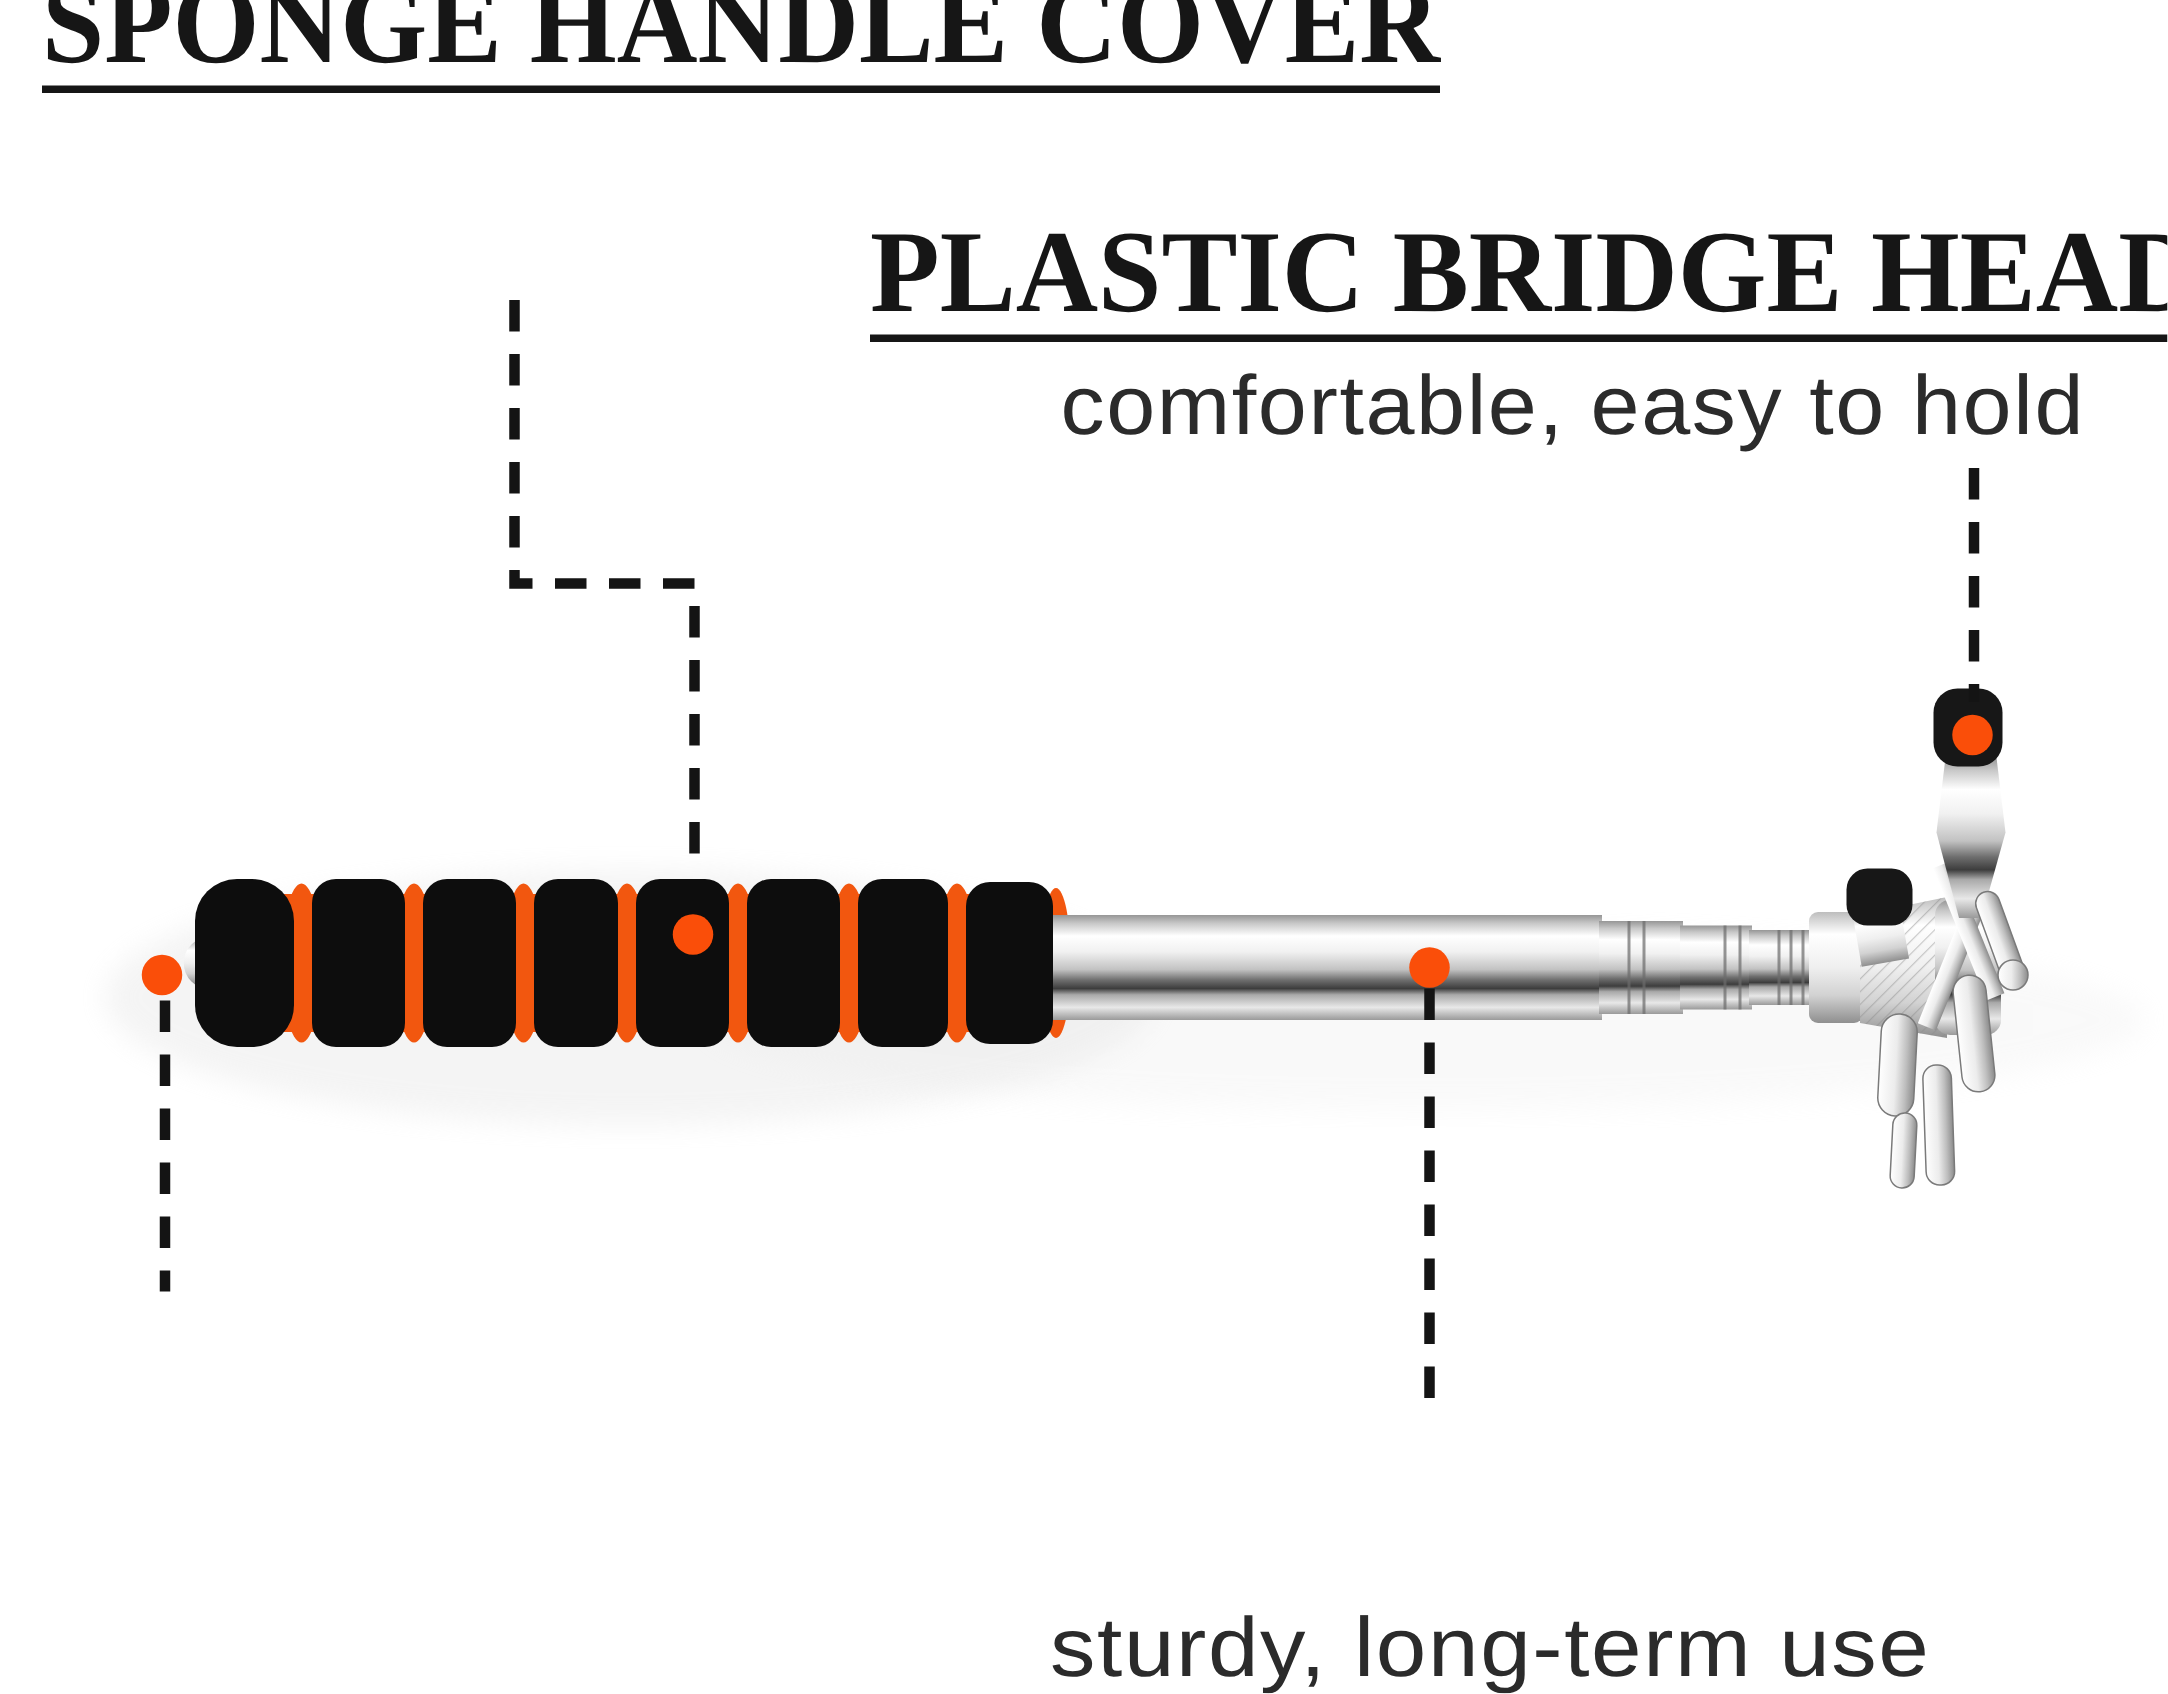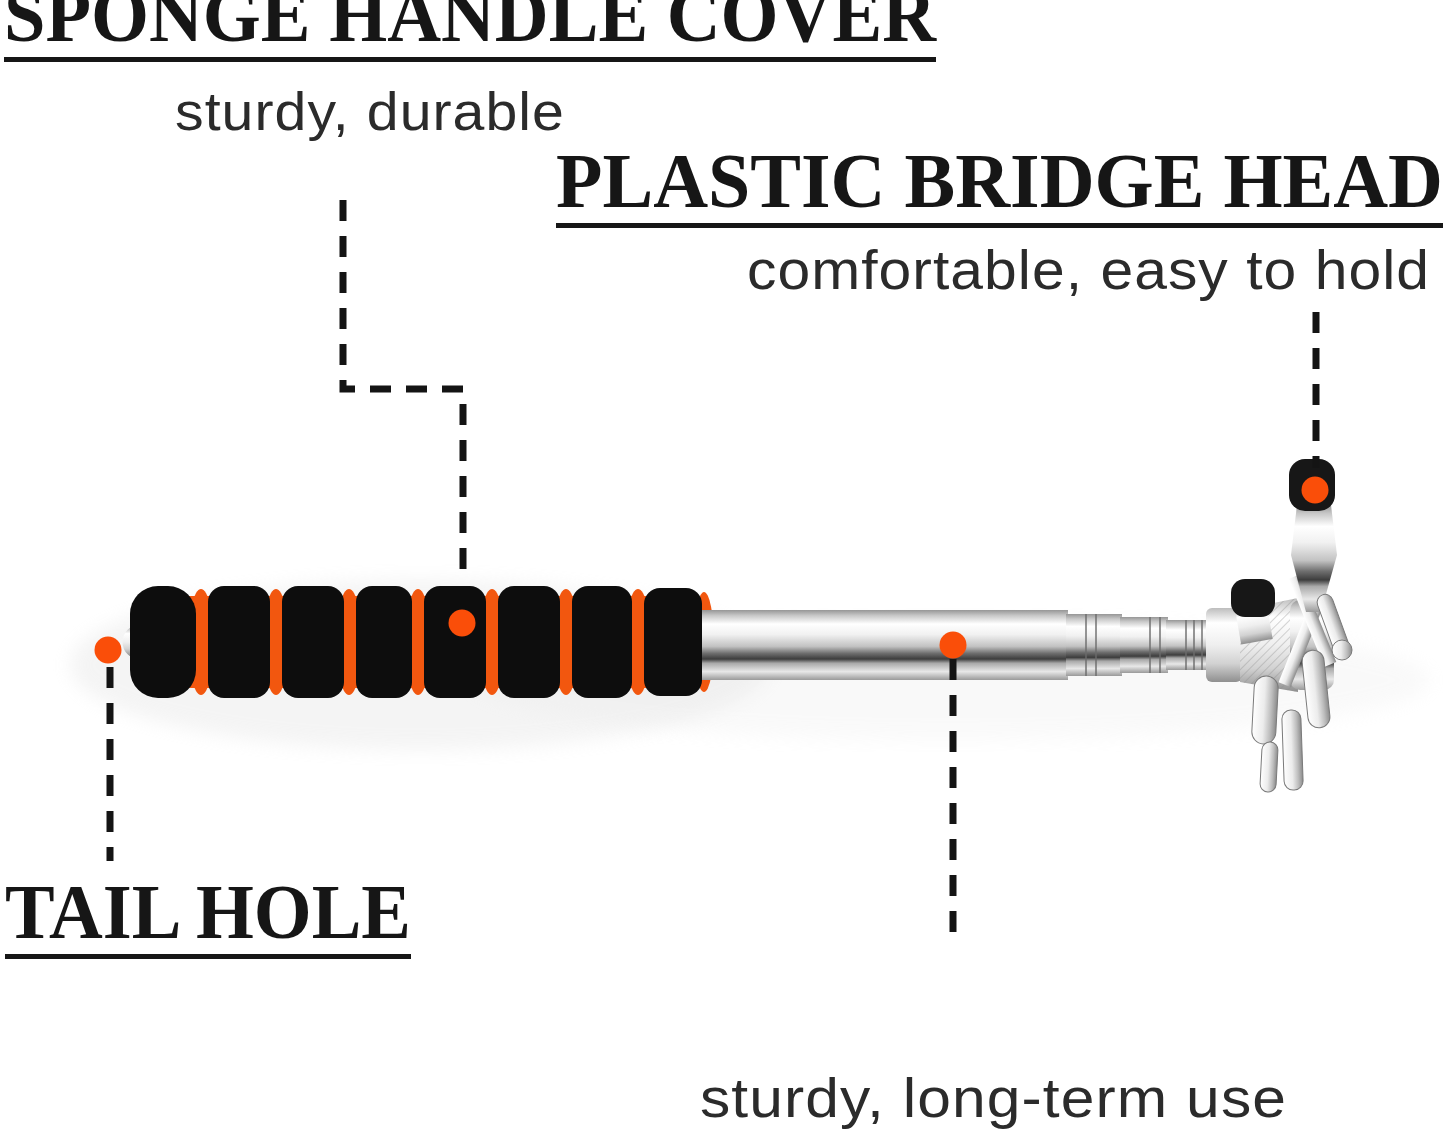--- a/index.html
+++ b/index.html
@@ -1,19 +1,19 @@
 <!DOCTYPE html>
 <html><head>
 <meta charset="utf-8">
 <style>
   html,body{margin:0;padding:0;background:#ffffff;}
   #stage{position:relative;width:1445px;height:1129px;background:#ffffff;overflow:hidden;
          font-family:"Liberation Sans", sans-serif;}
   
-  .callout-title{position:absolute;border-bottom:5px solid #161616;}
+  .callout-title{position:absolute;border-bottom:5px solid #161616;margin-left:24px;}
   .callout-title .t{
       position:absolute;left:0;bottom:3px;white-space:nowrap;display:inline-block;
       font-family:"Liberation Serif", serif;font-weight:bold;color:#161616;
       transform-origin:left bottom;line-height:1;letter-spacing:0px;}
   
   .callout-sub{position:absolute;}
   .callout-sub .s{
       position:absolute;left:0;bottom:0;white-space:nowrap;display:inline-block;
       font-family:"Liberation Sans", sans-serif;font-weight:300;color:#2b2b2b;
       transform-origin:left bottom;line-height:1.05;letter-spacing:1px;}
@@ -146,32 +146,26 @@
       <circle cx="108" cy="650" r="13.5" fill="#FA4E09"></circle>
       <circle cx="462" cy="623" r="13.5" fill="#FA4E09"></circle>
       <circle cx="953" cy="645" r="13.5" fill="#FA4E09"></circle>
       <circle cx="1315" cy="490" r="13.5" fill="#FA4E09"></circle>
     </g>
   </svg>
 
   <div class="callout-title" style="left:4px;top:0;width:932px;height:57px;">
     <span class="t" style="font-size: 78px; transform: scaleX(0.955775);">SPONGE HANDLE COVER</span>
   </div>
-  <div class="callout-sub" style="left:175px;top:84px;width:390px;height:56px;">
-    <span class="s" style="font-size: 54px; transform: scaleX(1.0592);">sturdy, durable</span>
-  </div>
 
   <div class="callout-title" style="left:556px;top:166px;width:887px;height:57px;text-decoration:underline;">
     <span class="t" style="font-size: 78px; transform: scaleX(0.974524);">PLASTIC BRIDGE HEAD</span>
   </div>
-  <div class="callout-sub" style="left:747px;top:242px;width:683px;height:58px;">
+  <div class="callout-sub" style="left:707px;top:242px;width:683px;height:58px;">
     <span class="s" style="font-size: 56px; transform: scaleX(1.04966);">comfortable, easy to hold</span>
   </div>
 
-  <div class="callout-title" style="left:5px;top:896px;width:406px;height:58px;">
-    <span class="t" style="font-size: 78px; transform: scaleX(0.954066);">TAIL HOLE</span>
-  </div>
 
   <div class="callout-sub" style="left:700px;top:1070px;width:587px;height:58px;text-decoration:underline;">
     <span class="s" style="font-size: 56px; transform: scaleX(1.08137);">sturdy, long-term use</span>
   </div>
 
 </div>
 
 </body></html>

